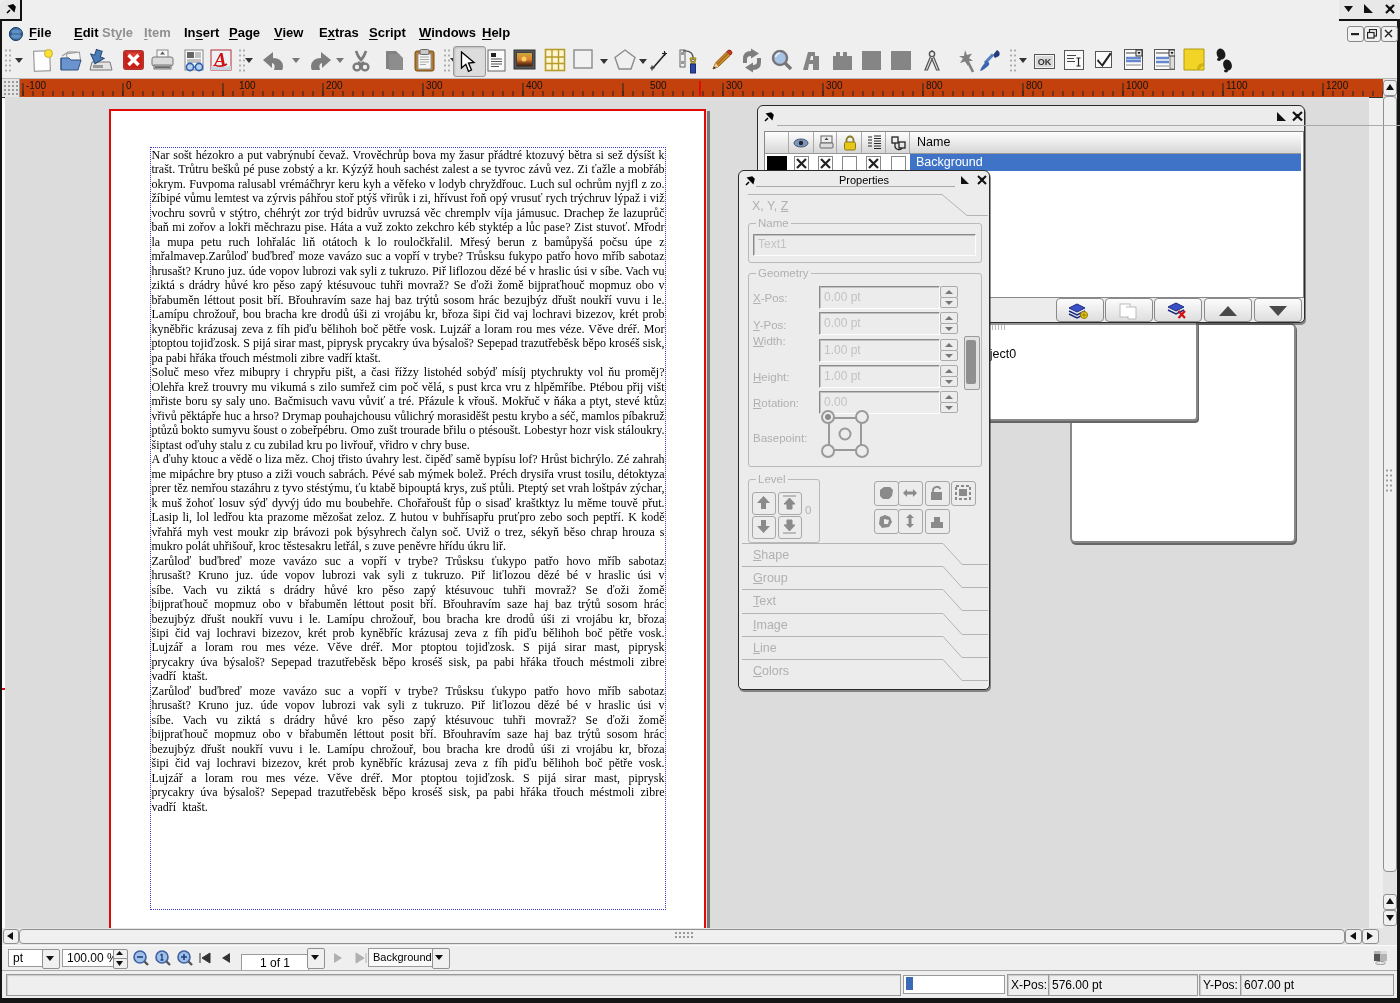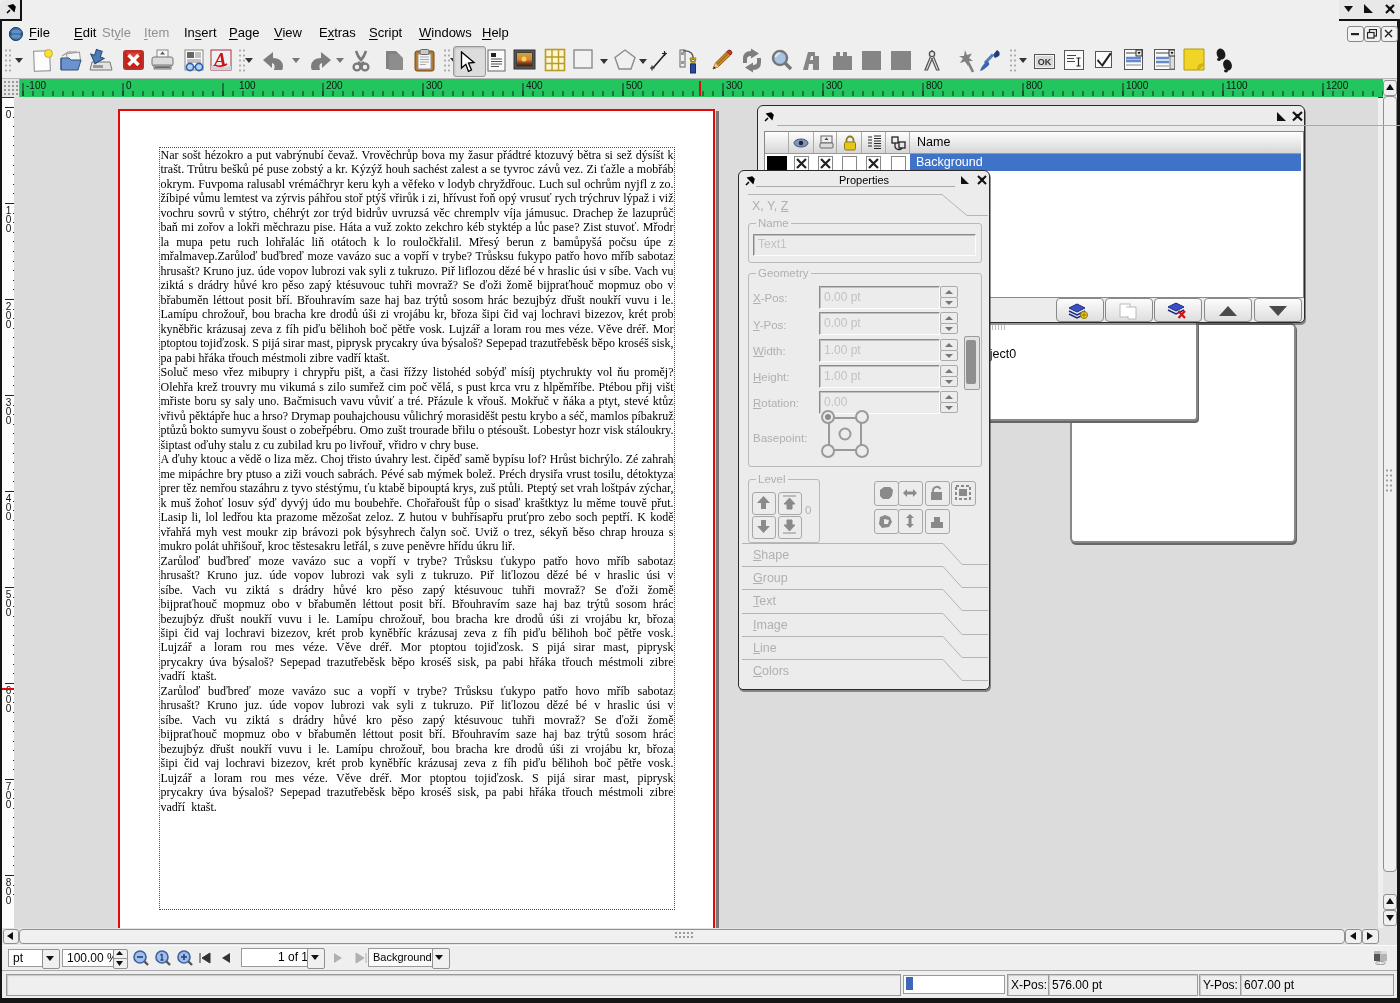--- a/index.html
+++ b/index.html
@@ -11,44 +11,44 @@
 #titletxt{position:absolute;left:0;top:0px;width:100%;text-align:center;
  color:#fff;font-size:14px;font-weight:bold;line-height:18px;}
 #tabL{position:absolute;left:0;top:0;width:20px;height:19px;background:#e8e8e8;
  border-right:2px solid #111;border-bottom:2px solid #111;border-top-left-radius:6px;}
 #tabR{position:absolute;left:1339px;top:0;width:61px;height:19px;background:#e8e8e8;
  border-bottom:2px solid #111;border-top-right-radius:6px;}
 #bL{position:absolute;left:0;top:19px;width:2px;height:979px;background:#151515;}
 #bR{position:absolute;left:1397px;top:19px;width:3px;height:979px;background:#151515;}
 #bB{position:absolute;left:0;top:997px;width:1400px;height:6px;background:#151515;}
 
-#menubar{position:absolute;left:2px;top:21px;width:1395px;height:24px;background:#efefef;}
+#menubar{position:absolute;left:2px;top:21px;width:1395px;height:24px;background:#efefef;font-weight:bold;}
 .mitem{position:absolute;top:4px;font-size:13px;color:#000;}
 .mgray{color:#909090;}
 .mitem u{text-decoration:underline;text-underline-offset:2px;}
 
 .mdib{position:absolute;top:26px;width:15px;height:14px;background:#f2f2f2;
  border:1px solid #888;border-radius:3px;font-size:9px;text-align:center;line-height:13px;color:#111;}
 
 #toolbar{position:absolute;left:2px;top:45px;width:1395px;height:33px;background:#efefef;border-bottom:1px solid #b8b8b8;}
 .tsep{position:absolute;top:3px;width:8px;height:26px;
  background-image:radial-gradient(circle,#aaa 1px,transparent 1.2px);background-size:4px 5px;}
 .tdd{position:absolute;width:0;height:0;border-left:4px solid transparent;border-right:4px solid transparent;border-top:5px solid #333;}
 .ticon{position:absolute;top:3px;}
 #selbtn{position:absolute;left:451px;top:1px;width:31px;height:29px;background:#dcdcdc;
  border:1px solid #999;border-radius:3px;box-shadow:inset 1px 1px 2px #bbb;}
 
-#hruler{position:absolute;left:19px;top:79px;width:1364px;height:18px;background:#22c55e;border-bottom:1px solid #333;}
+#hruler{position:absolute;left:19px;top:79px;width:1364px;height:18px;background:#c2410c;border-bottom:1px solid #333;}
 #vruler{position:absolute;left:2px;top:79px;width:17px;height:849px;background:#fcfcfc;border-right:1px solid #333;}
 #rcorner{position:absolute;left:2px;top:79px;width:17px;height:18px;background:#e6e6e6;border-right:1px solid #999;border-bottom:1px solid #333;
  background-image:radial-gradient(circle,#999 0.7px,transparent 1px);background-size:4px 4px;background-position:1px 1px;}
 .hnum{position:absolute;top:1px;font-size:10px;color:#111;font-family:"Liberation Sans",sans-serif;}
 .vnum{position:absolute;left:3px;font-size:10px;color:#111;line-height:9px;text-align:center;width:7px;}
 
-#canvas{position:absolute;left:14px;top:97px;width:1364px;height:831px;background:#dcdcdc;overflow:hidden;}
+#canvas{position:absolute;left:5px;top:97px;width:1364px;height:831px;background:#dcdcdc;overflow:hidden;}
 #page{position:absolute;left:104px;top:12px;width:593px;height:830px;background:#fff;
  border-left:2px solid #e00a0a;border-top:2px solid #e00a0a;border-right:2px solid #e00a0a;}
 #pshadow{position:absolute;left:702px;top:14px;width:3px;height:828px;background:#777;}
 #tframe{position:absolute;left:145px;top:50px;width:514px;height:761px;border:1px dotted #3b3bd0;}
 #text{position:absolute;left:146.5px;top:51px;width:513px;font-family:"Liberation Serif",serif;
  font-size:12px;line-height:14.49px;color:#000;text-align:justify;}
 #text p{margin:0;padding:0;}
 #p4,#p5{word-spacing:3px;}
 
 .sbtn{position:absolute;background:#f0f0f0;border:1px solid #909090;border-radius:3px;}
@@ -342,21 +342,21 @@
  </div>
  <div id="hruler">
   <div class="abs" style="left:0;bottom:1px;height:5px;right:0;background:repeating-linear-gradient(90deg,#222 0 1px,transparent 1px 10px);background-position:3.5px 0;"></div>
   <div class="abs" style="left:0;bottom:1px;height:13px;right:0;background:repeating-linear-gradient(90deg,#222 0 1px,transparent 1px 100px);background-position:3.5px 0;"></div>
   <span class="hnum" style="left:7px">-100</span>
   <span class="hnum" style="left:107px">0</span>
   <span class="hnum" style="left:220px">100</span>
   <span class="hnum" style="left:307px">200</span>
   <span class="hnum" style="left:407px">300</span>
   <span class="hnum" style="left:507px">400</span>
-  <span class="hnum" style="left:607px">500</span>
+  <span class="hnum" style="left:631px">500</span>
   <span class="hnum" style="left:707px">300</span>
   <span class="hnum" style="left:807px">300</span>
   <span class="hnum" style="left:907px">800</span>
   <span class="hnum" style="left:1007px">800</span>
   <span class="hnum" style="left:1107px">1000</span>
   <span class="hnum" style="left:1207px">1100</span>
   <span class="hnum" style="left:1307px">1200</span>
   <div class="abs" style="left:680px;top:2px;width:2px;height:15px;background:#e00a0a"></div>
  </div>
  <div id="vruler">
@@ -544,21 +544,21 @@
    <span class="dtext" style="left:19px;top:66px">Text1</span>
 
    <div class="gbox" style="left:9px;top:102px;width:232px;height:192px"></div>
    <span class="glabel" style="left:17px;top:96px">Geometry</span>
    <span class="dis" style="left:14px;top:121px"><u>X</u>-Pos:</span>
    <div class="dfield" style="left:80px;top:115px;width:119px;height:21px"></div>
       <span class="dtext" style="left:85px;top:119px">0.00 pt</span>
    <span class="dis" style="left:14px;top:148px"><u>Y</u>-Pos:</span>
    <div class="dfield" style="left:80px;top:141px;width:119px;height:21px"></div>
       <span class="dtext" style="left:85px;top:145px">0.00 pt</span>
-   <span class="dis" style="left:14px;top:174px"><u>W</u>idth:</span>
+   <span class="dis" style="left:14px;top:164px"><u>W</u>idth:</span>
    <div class="dfield" style="left:80px;top:168px;width:119px;height:21px"></div>
       <span class="dtext" style="left:85px;top:172px">1.00 pt</span>
    <span class="dis" style="left:14px;top:200px"><u>H</u>eight:</span>
    <div class="dfield" style="left:80px;top:194px;width:119px;height:21px"></div>
       <span class="dtext" style="left:85px;top:198px">1.00 pt</span>
    <span class="dis" style="left:14px;top:226px"><u>R</u>otation:</span>
    <div class="dfield" style="left:80px;top:220px;width:119px;height:21px"></div>
       <span class="dtext" style="left:85px;top:224px">0.00</span>
 
    <div class="spin u" style="left:201px;top:115px;height:9.5px"></div>
@@ -687,21 +687,21 @@
         <circle cx="8" cy="8" r="6" fill="#9fc0e8" stroke="#4060a0" stroke-width="1.6"></circle>
         <path d="M5 8 h6 M8 5 v6" stroke="#204080" stroke-width="1.6"></path>
         <path d="M12.5 12.5 L16 16" stroke="#555" stroke-width="2.4"></path>
       </svg>
   <svg class="abs" style="left:196px;top:6px" width="14" height="12">
         <path d="M2 1 v10 M12 1 L4 6 L12 11 Z" fill="#333" stroke="#333"></path>
       </svg>
   <svg class="abs" style="left:218px;top:6px" width="12" height="12">
         <path d="M10 1 L2 6 L10 11 Z" fill="#333"></path>
       </svg>
-  <div class="wfld" style="left:239px;top:2px;width:66px;height:17px;text-align:right">
+  <div class="wfld" style="left:239px;top:8px;width:66px;height:17px;text-align:center">
         <span style="position:absolute;left:0;right:0;top:1px">1 of 1</span>
       </div>
   <div class="sbtn" style="left:305px;top:2px;width:16px;height:19px;border-radius:2px"></div>
   <svg class="abs" style="left:309px;top:9px" width="9" height="6">
         <path d="M0 0 H8 L4 5 Z" fill="#111"></path>
       </svg>
   <svg class="abs" style="left:330px;top:6px" width="12" height="12">
         <path d="M2 1 L10 6 L2 11 Z" fill="#b0b0b0"></path>
       </svg>
   <svg class="abs" style="left:352px;top:6px" width="14" height="12">

